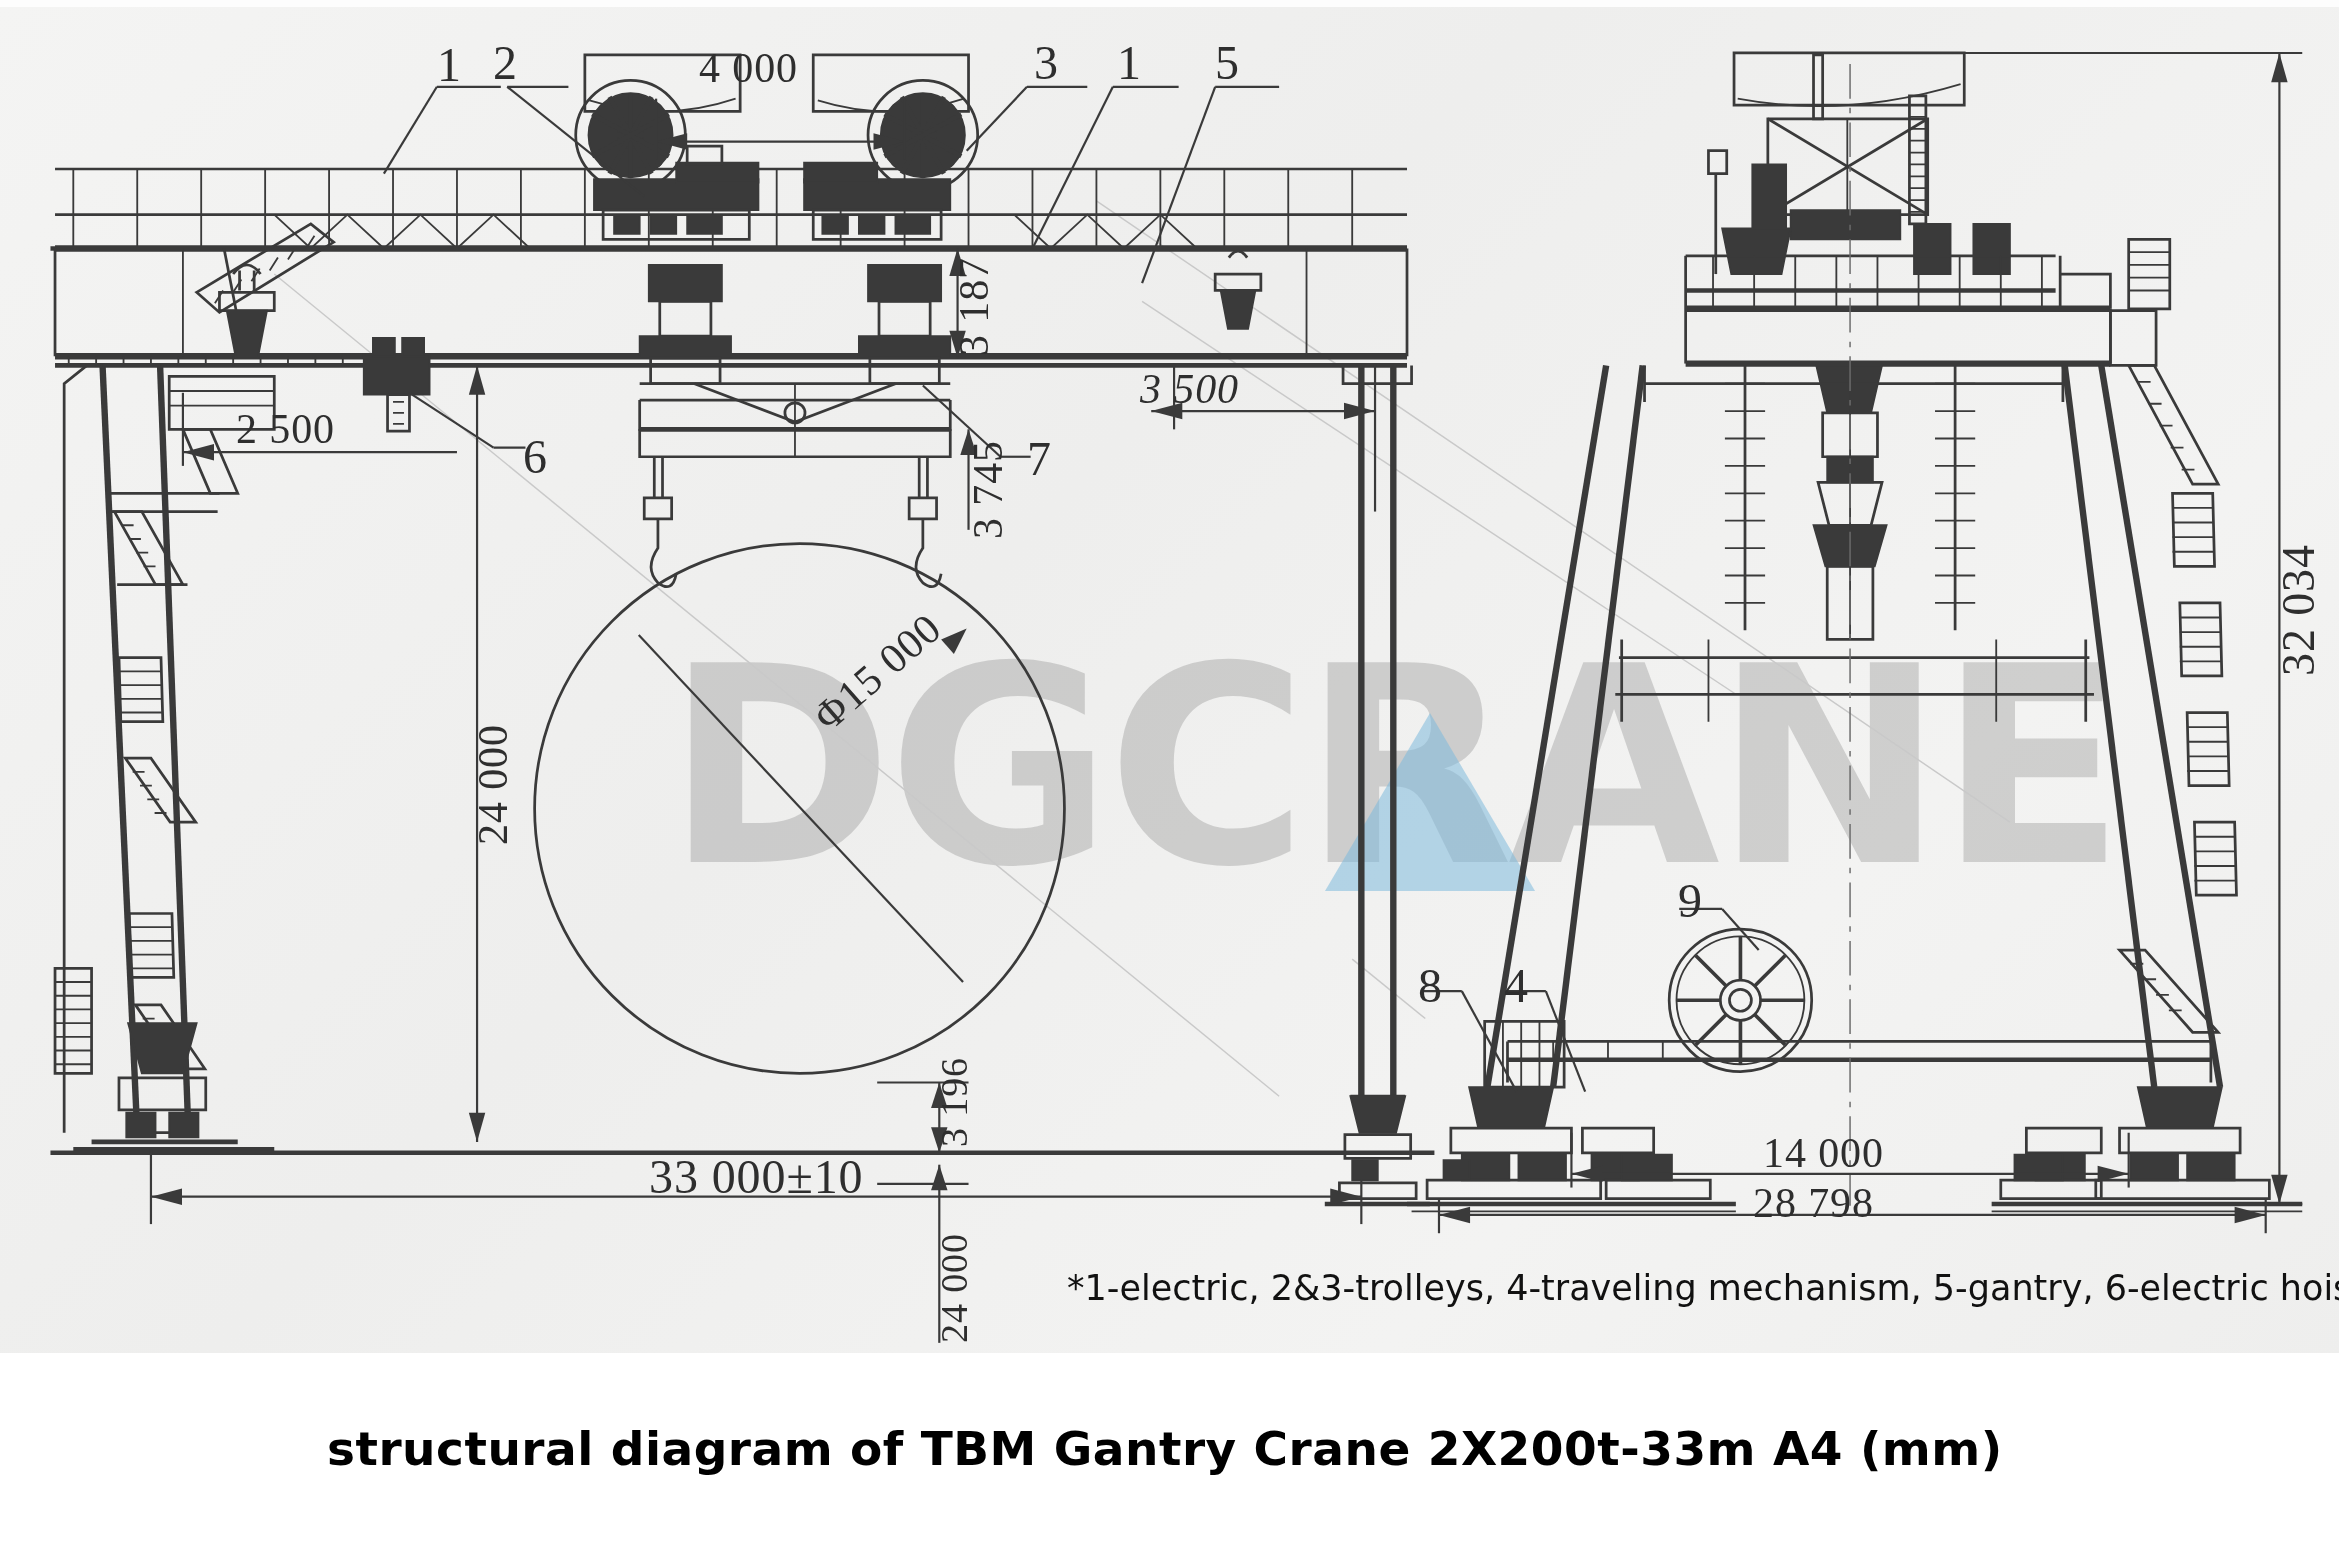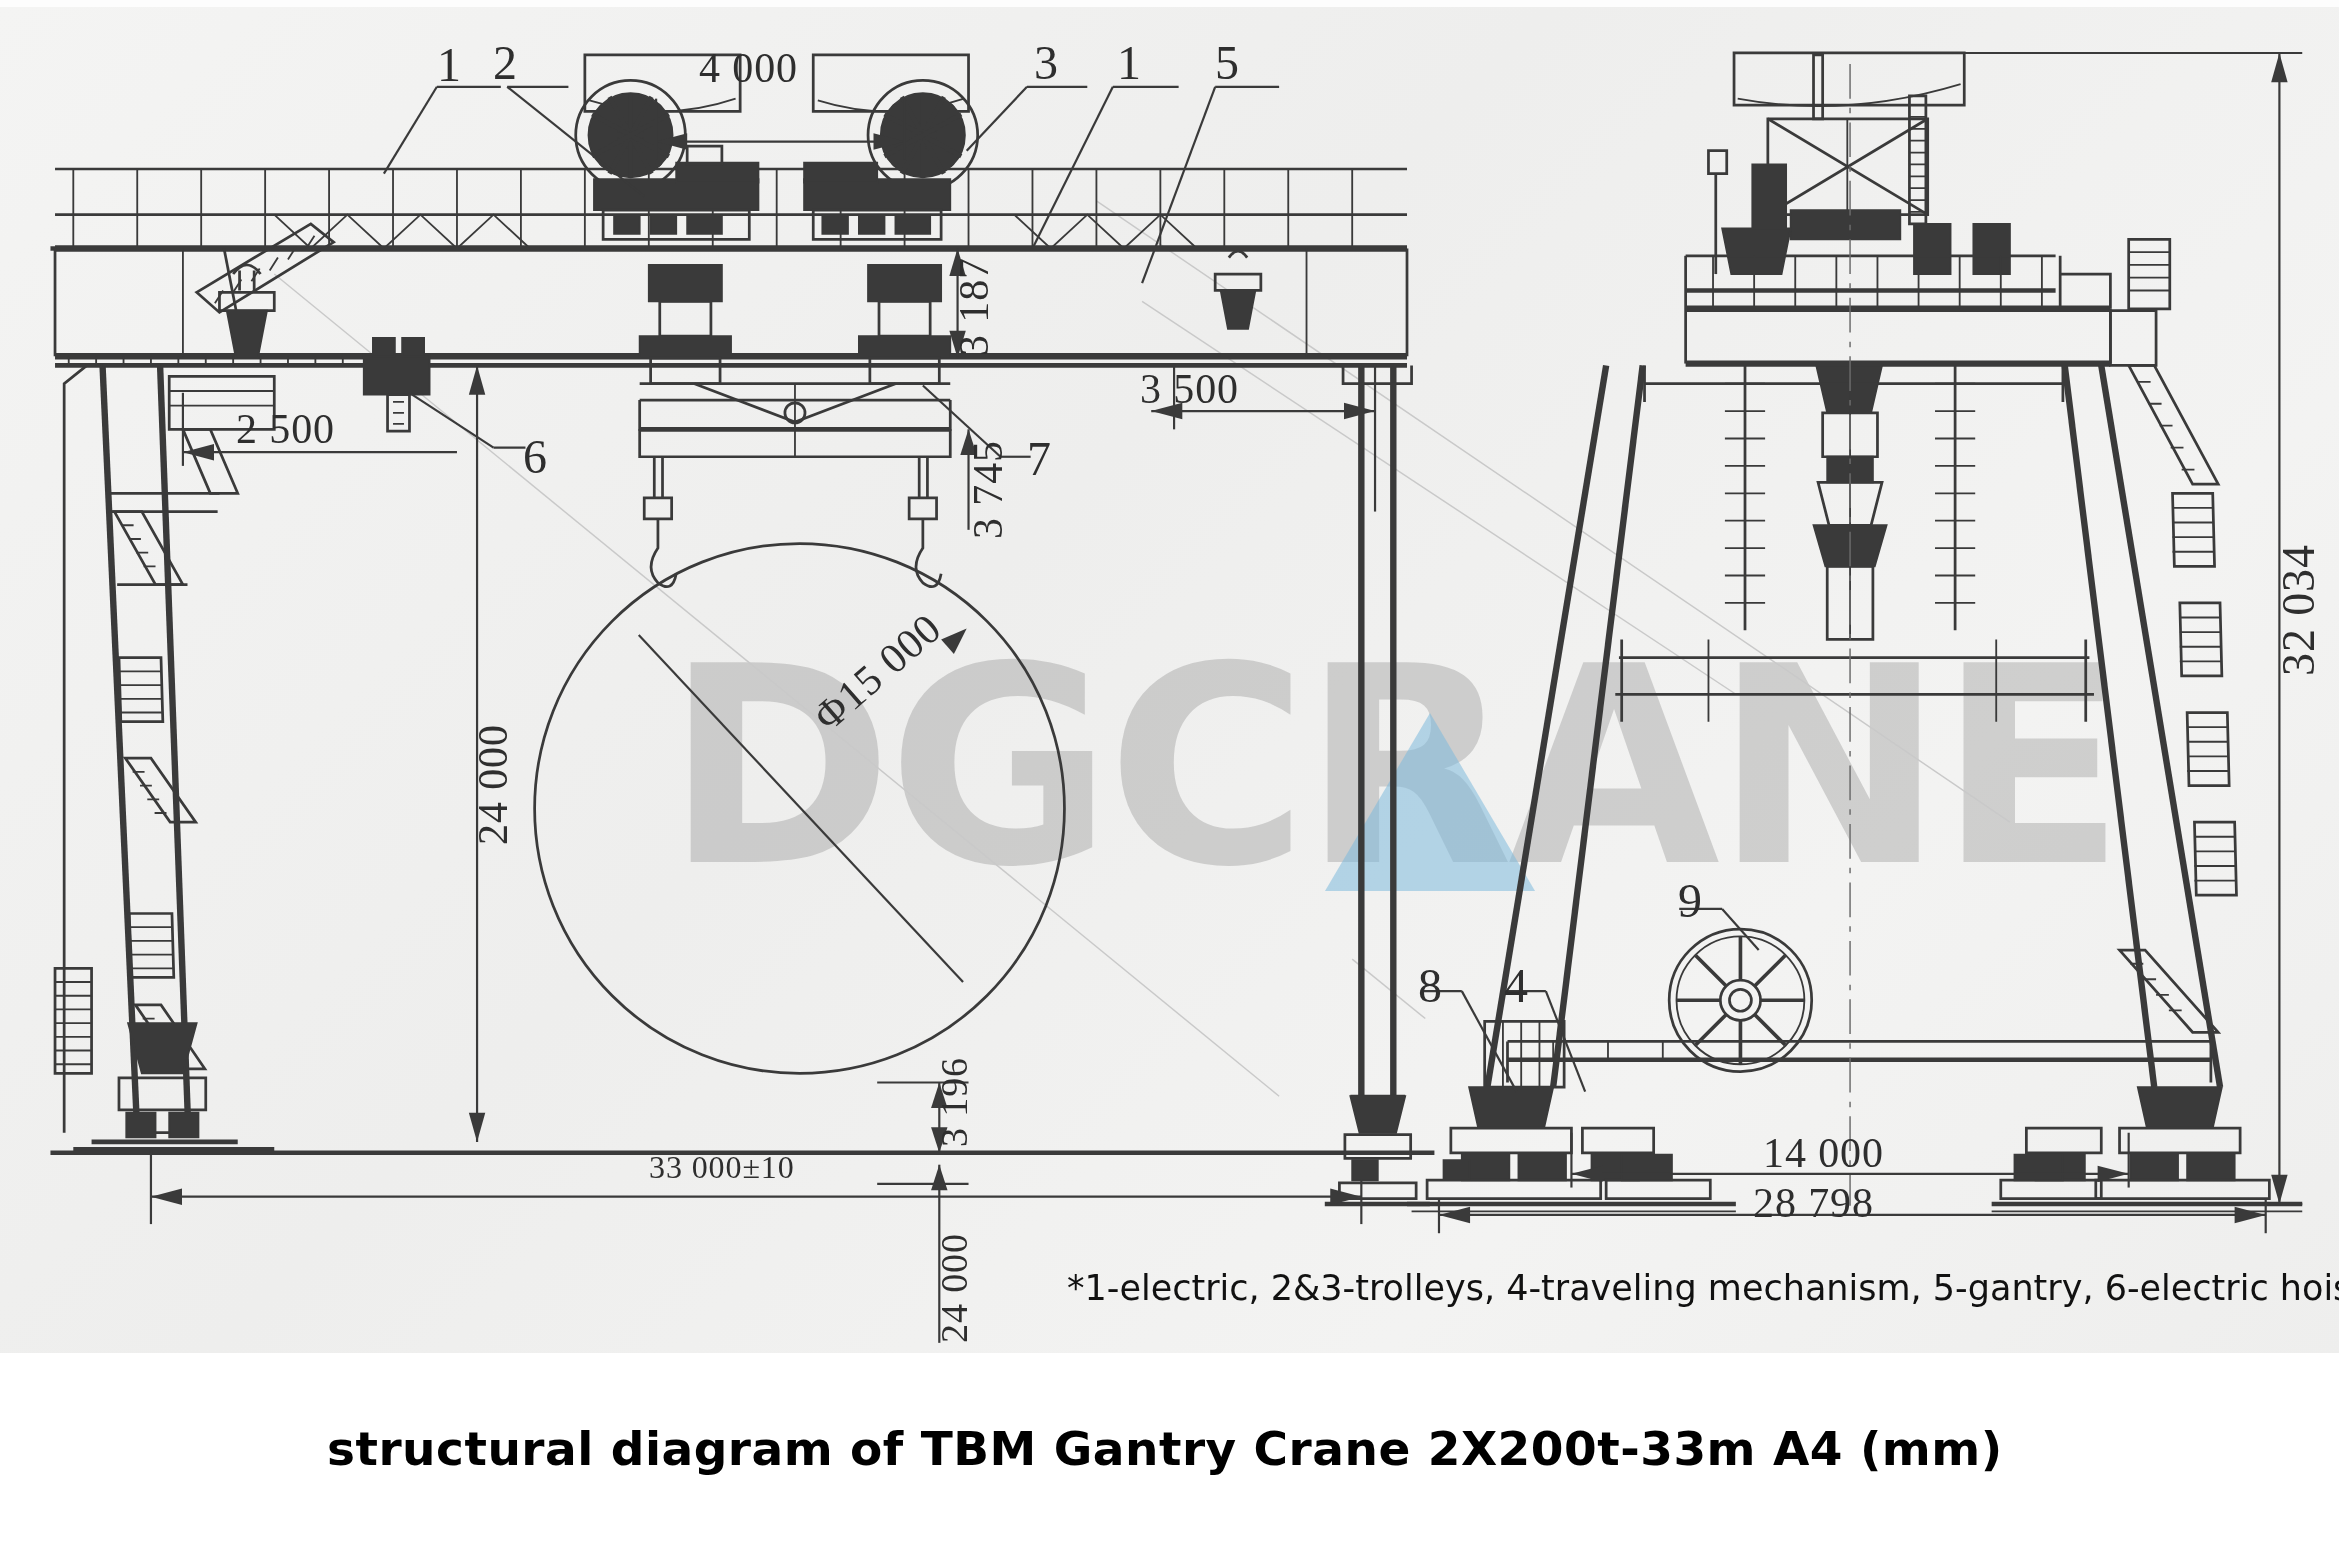--- a/index.html
+++ b/index.html
@@ -550,25 +550,25 @@
 
       <path class="dim" d="M1838 995 L1885 995"></path>
       <path class="dim" d="M1885 995 L1925 1040"></path>
     </g>
 
   </svg>
 
   <div class="txt dimtxt" style="left:699px;top:44px;">4 000</div>
   <div class="txt dimtxt rot90" style="left:950px;top:356px;">3 187</div>
   <div class="txt dimtxt" style="left:236px;top:405px;">2 500</div>
-  <div class="txt dimtxt" style="left:1140px;top:365px;">3 500</div>
+  <div class="txt dimtxt" style="left:1140px;top:365px;font-style:italic;">3 500</div>
   <div class="txt dimtxt rot90" style="left:964px;top:539px;">3 745</div>
   <div class="txt dimtxt" style="left:804px;top:704px;transform-origin:0 0;transform:rotate(-41deg);">Φ15 000</div>
   <div class="txt dimtxt rot90" style="left:469px;top:845px;">24 000</div>
-  <div class="txt dimtxt" style="left:649px;top:1149px;font-size:32px;">33 000±10</div>
+  <div class="txt dimtxt" style="left:649px;top:1149px;font-size:48px;">33 000±10</div>
   <div class="txt dimtxt rot90" style="left:932px;top:1147px;font-size:38px;">3 196</div>
   <div class="txt dimtxt rot90" style="left:932px;top:1343px;font-size:38px;">24 000</div>
   <div class="txt dimtxt rot90" style="left:2272px;top:676px;font-size:46px;">32 034</div>
   <div class="txt dimtxt" style="left:1763px;top:1129px;">14 000</div>
   <div class="txt dimtxt" style="left:1753px;top:1179px;">28 798</div>
 
   <div class="txt leadnum" style="left:437px;top:37px;">1</div>
   <div class="txt leadnum" style="left:493px;top:35px;">2</div>
   <div class="txt leadnum" style="left:1034px;top:35px;">3</div>
   <div class="txt leadnum" style="left:1117px;top:35px;">1</div>

